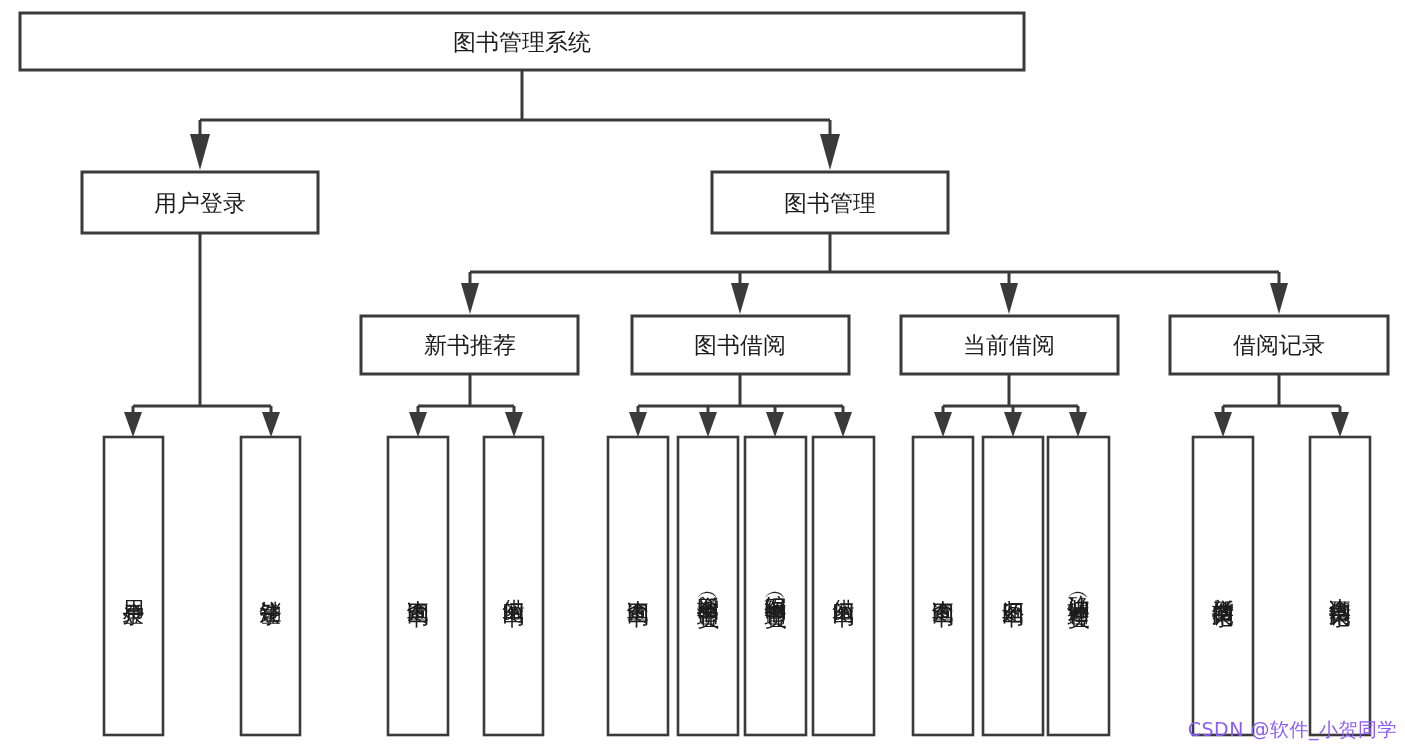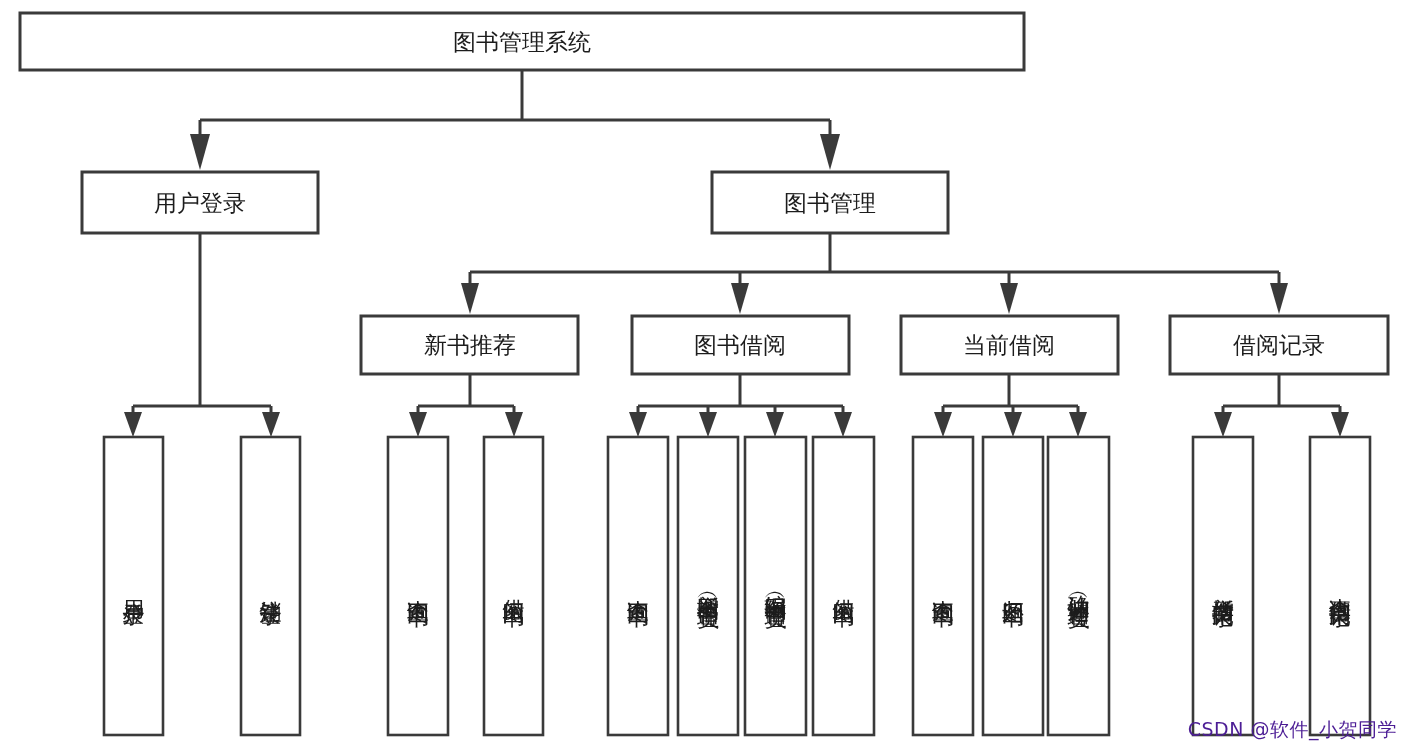--- a/index.html
+++ b/index.html
@@ -66,21 +66,21 @@
     letter-spacing: 2px;
     pointer-events: none;
     white-space: nowrap;
   }
   .watermark {
     position: absolute;
     right: 8px;
     bottom: 4px;
     font-family: "DejaVu Sans", "Liberation Sans", sans-serif;
     font-size: 19px;
-    color: #4c1d95;
+    color: #8b5cf6;
     letter-spacing: 0.5px;
     white-space: nowrap;
   }
 </style>
 </head>
 <body>
 
 <div id="diagram-root">
 
   <svg class="diagram-canvas" viewBox="0 0 1405 747">

